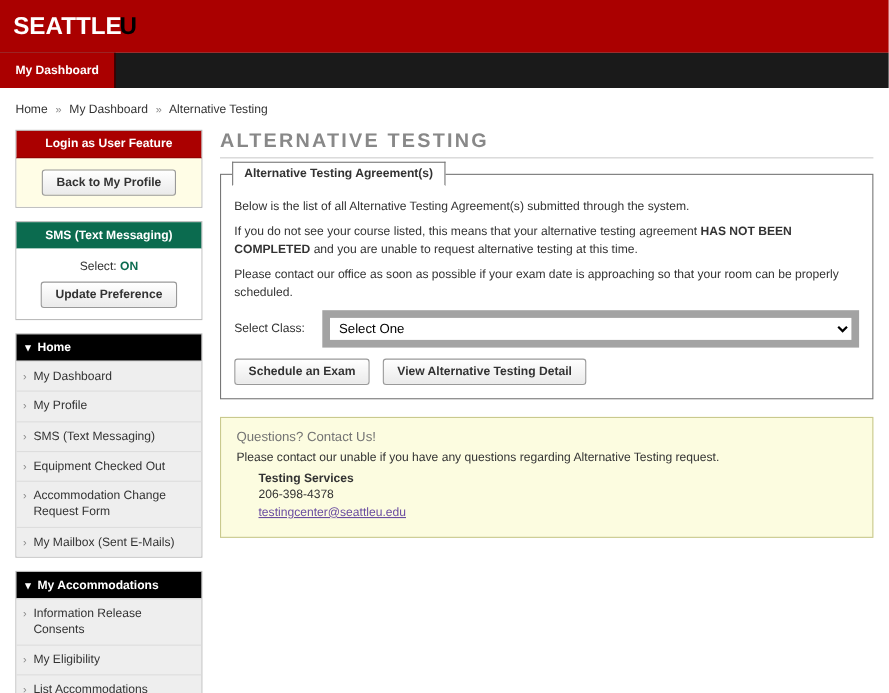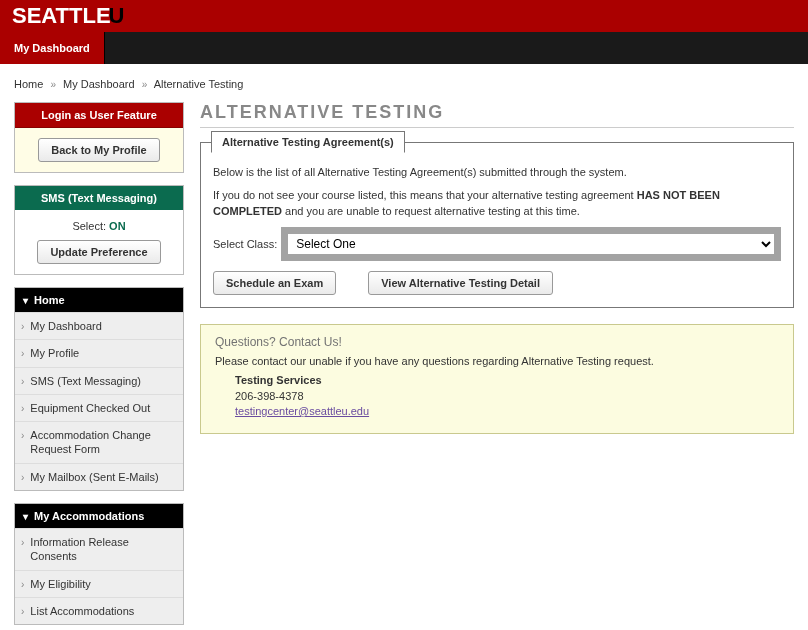--- a/index.html
+++ b/index.html
@@ -6,21 +6,21 @@
   body {
     margin: 0;
     font-family: Verdana, Arial, sans-serif;
     font-size: 11px;
     color: #333;
     background: #fff;
     width: 808px;
   }
   .header-bar {
     background: #aa0000;
-    height: 32px;
+    height: 48px;
     display: flex;
     align-items: center;
     padding: 0 12px;
   }
   .logo {
     font-family: "Arial Black", Arial, sans-serif;
     font-size: 22px;
     font-weight: 900;
     color: #fff;
     letter-spacing: 0px;
@@ -120,28 +120,28 @@
   .tab-label {
     position:absolute; top:-12px; left:10px;
     background:#fff;
     border:1px solid #777; border-bottom:1px solid #fff;
     padding:4px 10px;
     font-size:11px; font-weight:bold;text-align:right;
   }
   .tab-box p { margin: 8px 0; font-size:11px; line-height:1.4; }
   .tab-box .strong { font-weight:bold; }
   .row-select {
-    display:flex; align-items:center; gap:4px; margin:8px 0 10px 0;
+    display:flex; align-items:center; gap:16px; margin:8px 0 10px 0;
   }
   .row-select label { font-size:11px; }
   .row-select select {
     flex:1; font-size:12px; padding:2px 4px;
     border:7px solid #a3a3a3; background:#fff;
   }
-  .btn-row { display:flex; gap:32px; }
+  .btn-row { display:flex; gap:12px; }
   .questions-box {
     border:1px solid #c9c98e;
     background:#fcfce0;
     padding:10px 14px 14px 14px;
     font-size:11px;
   }
   .questions-box h3 {
     margin:0 0 6px 0; font-size:12px; font-weight:normal; color:#737373;
   }
   .questions-box .contact {
@@ -252,20 +252,21 @@
     <div class="main">
       <div class="page-title">ALTERNATIVE TESTING</div>
 
       <div class="tab-box">
         <div class="tab-label">Alternative Testing Agreement(s)</div>
 
         <p>Below is the list of all Alternative Testing Agreement(s) submitted through the system.</p>
         <p>
           <span>If you do not see your course listed, this means that your alternative testing agreement </span><span class="strong">HAS NOT BEEN COMPLETED</span><span> and you are unable to request alternative testing at this time.</span>
         </p>
+        <p>Please contact our office as soon as possible if your exam date is approaching so that your room can be properly scheduled.</p>
 
         <div class="row-select">
           <label>Select Class:</label>
           <select>
             <option>Select One</option>
           </select>
         </div>
 
         <div class="btn-row">
           <button class="btn">Schedule an Exam</button>

